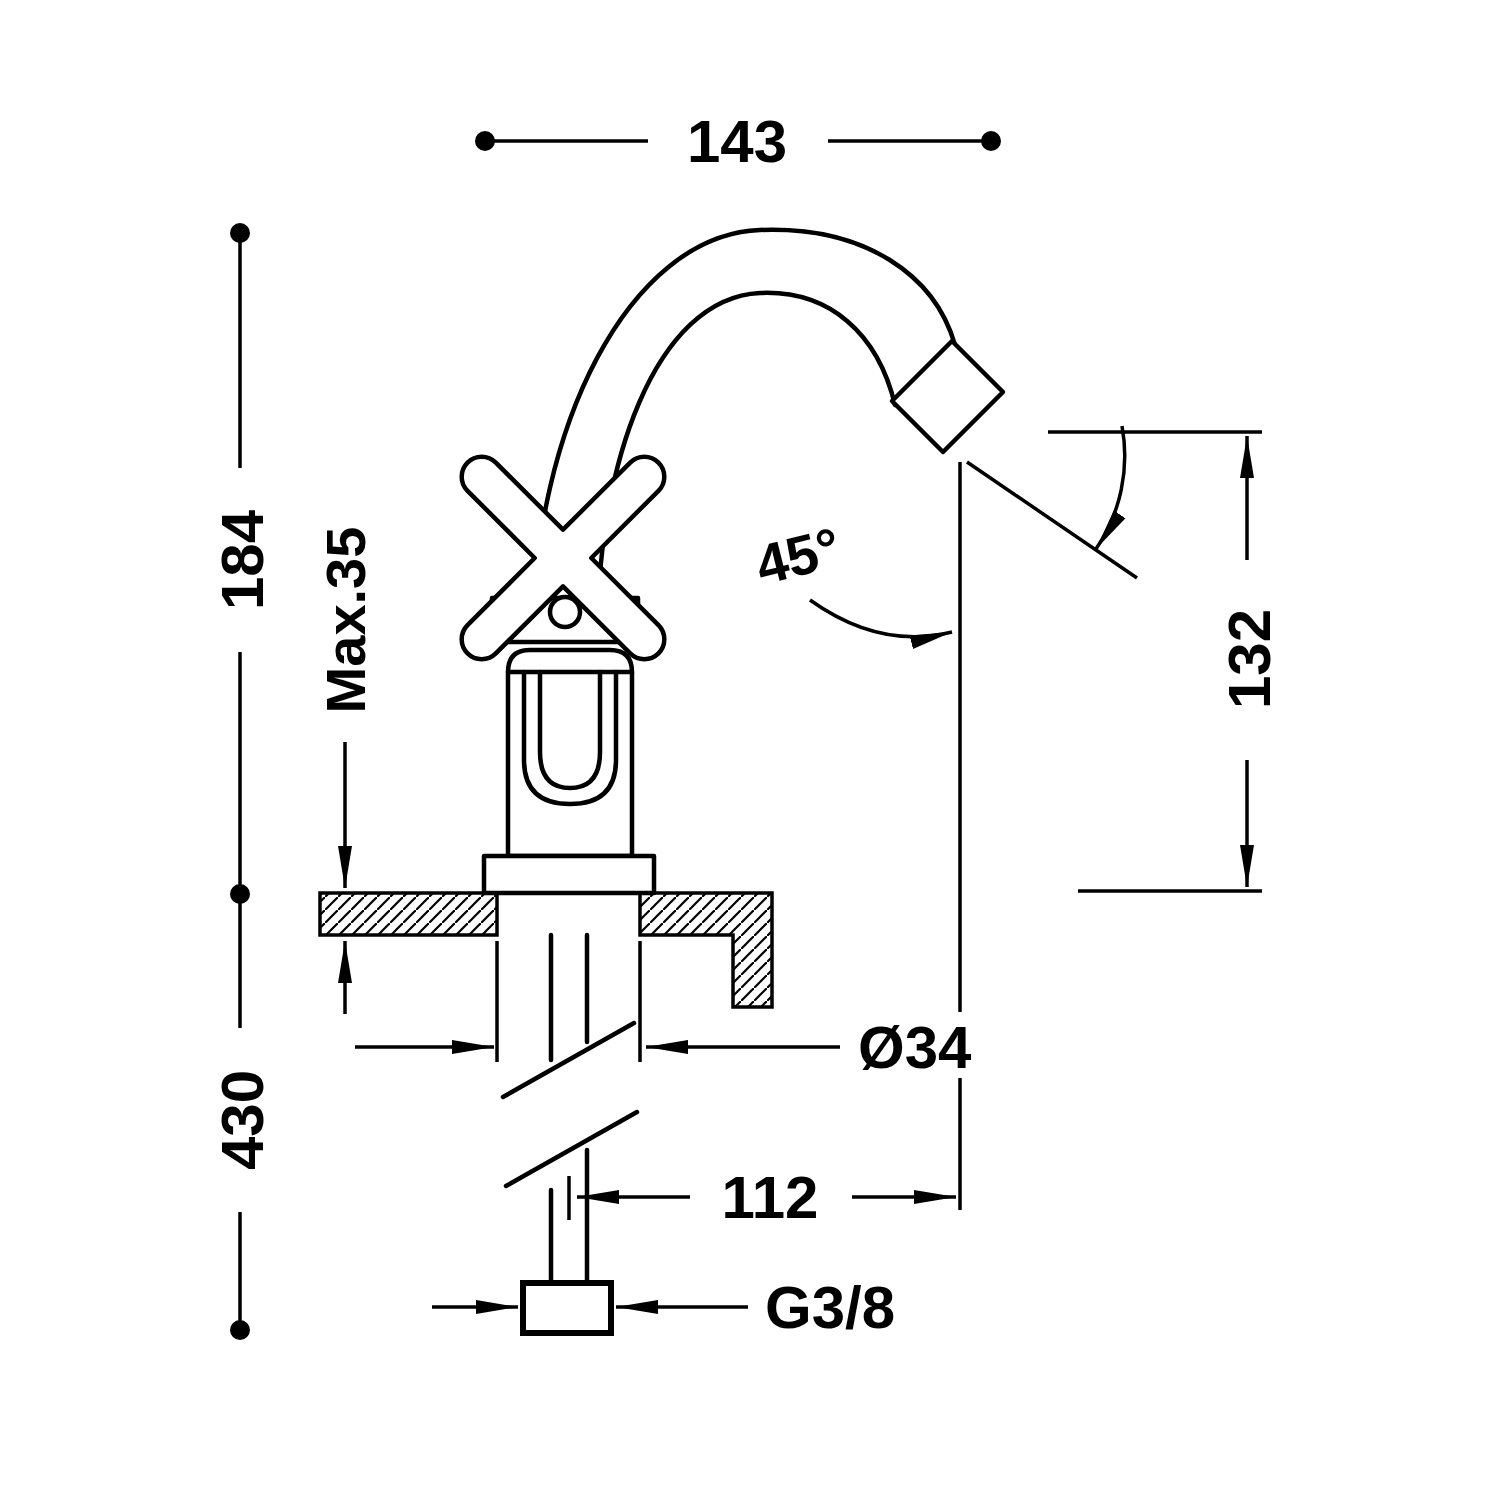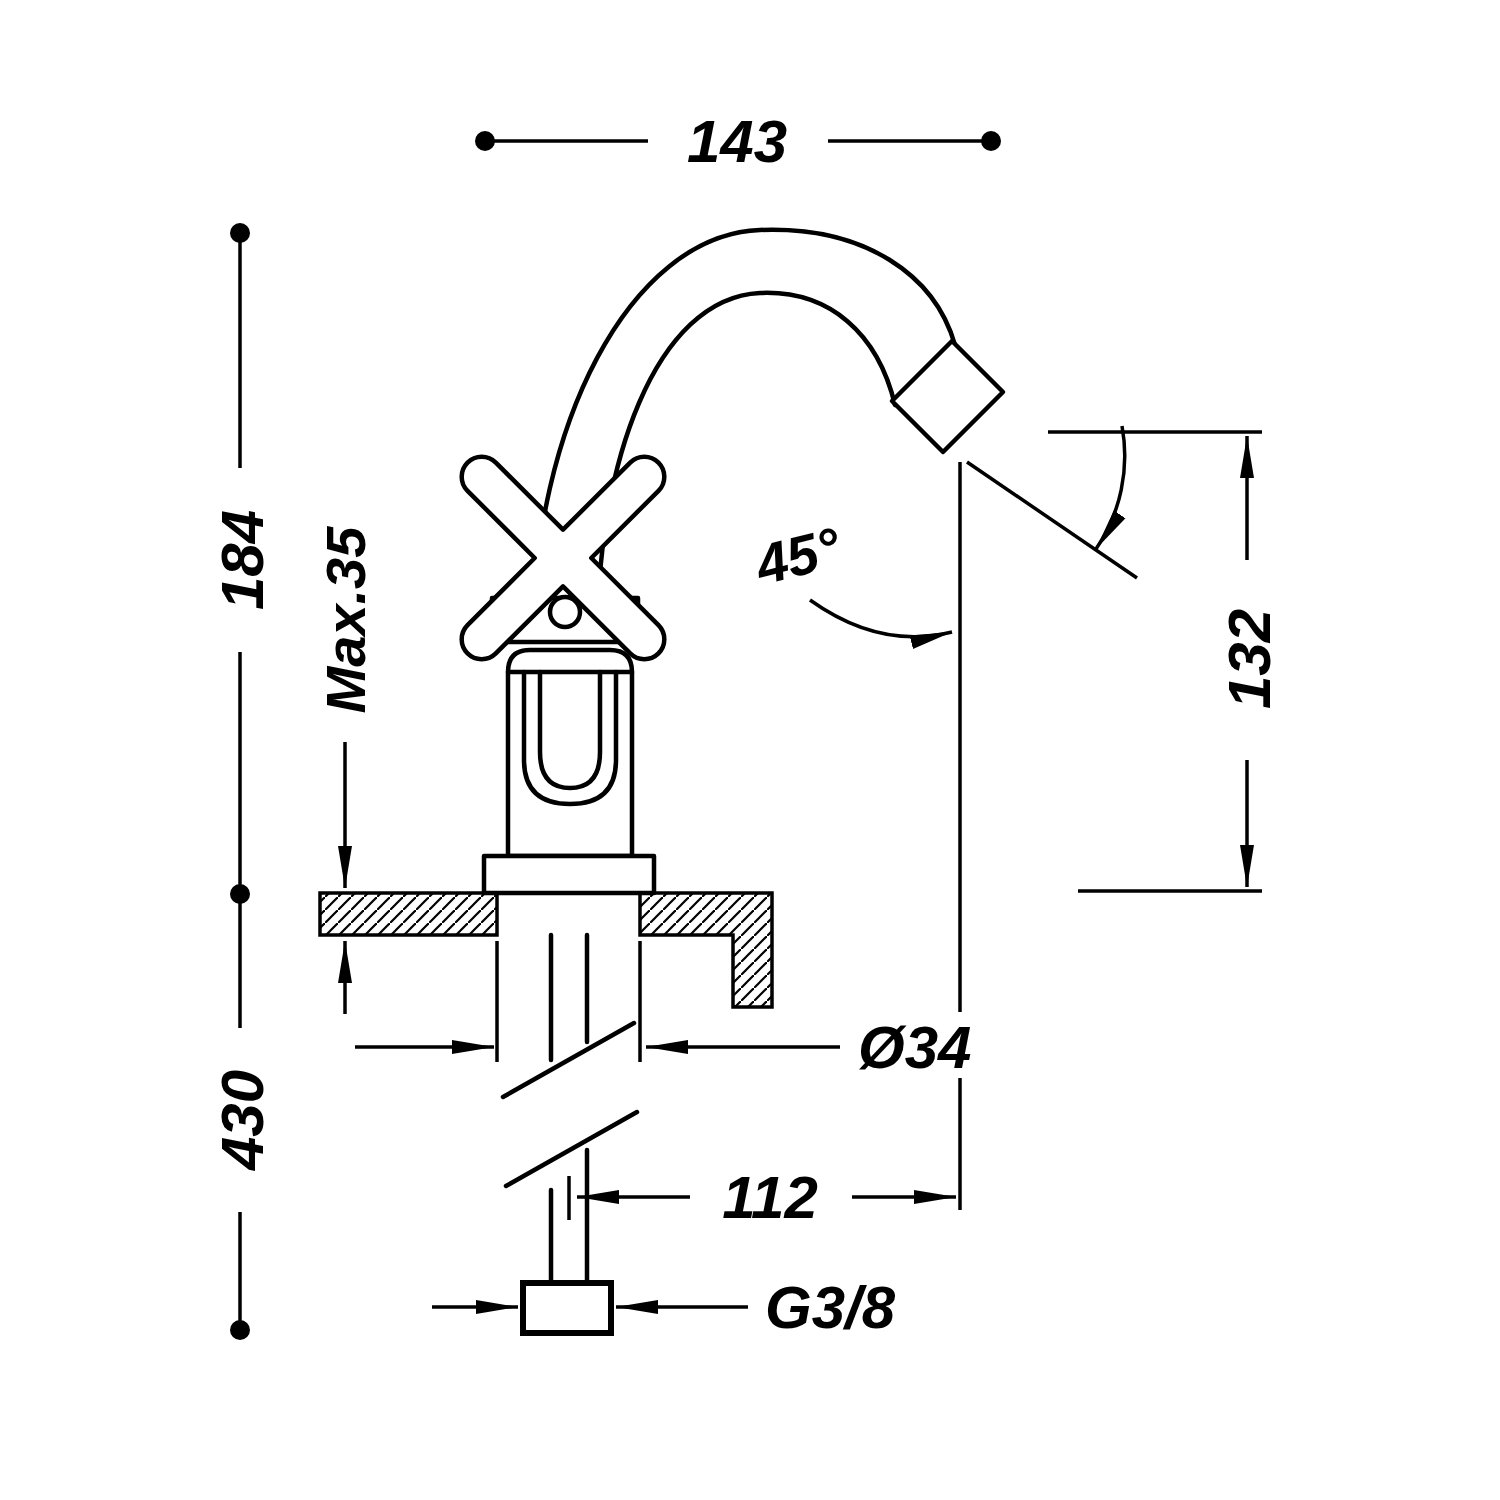--- a/index.html
+++ b/index.html
@@ -1,16 +1,16 @@
 <!DOCTYPE html>
 <html><head>
 <meta charset="utf-8">
 <style>
   html, body { margin: 0; padding: 0; background: #ffffff; }
-  .canvas { position: relative; width: 1500px; height: 1500px; background: #ffffff; overflow: hidden; font-style: italic; }
+  .canvas { position: relative; width: 1500px; height: 1500px; background: #ffffff; overflow: hidden; }
   svg { display: block; }
 
   .outline  { fill: #ffffff; stroke: #000000; stroke-width: 4.5; stroke-linejoin: round; }
   .draw     { fill: none;    stroke: #000000; stroke-width: 4.5; stroke-linejoin: round; stroke-linecap: round; }
   .thin     { fill: none;    stroke: #000000; stroke-width: 3.5; }
   .dimline  { fill: none;    stroke: #000000; stroke-width: 3.5; }
   .hatchbox { fill: url(#hatch); stroke: #000000; stroke-width: 3.5; }
   .dot      { fill: #000000; stroke: none; }
   .nutbox   { fill: #ffffff; stroke: #000000; stroke-width: 6; }
 

